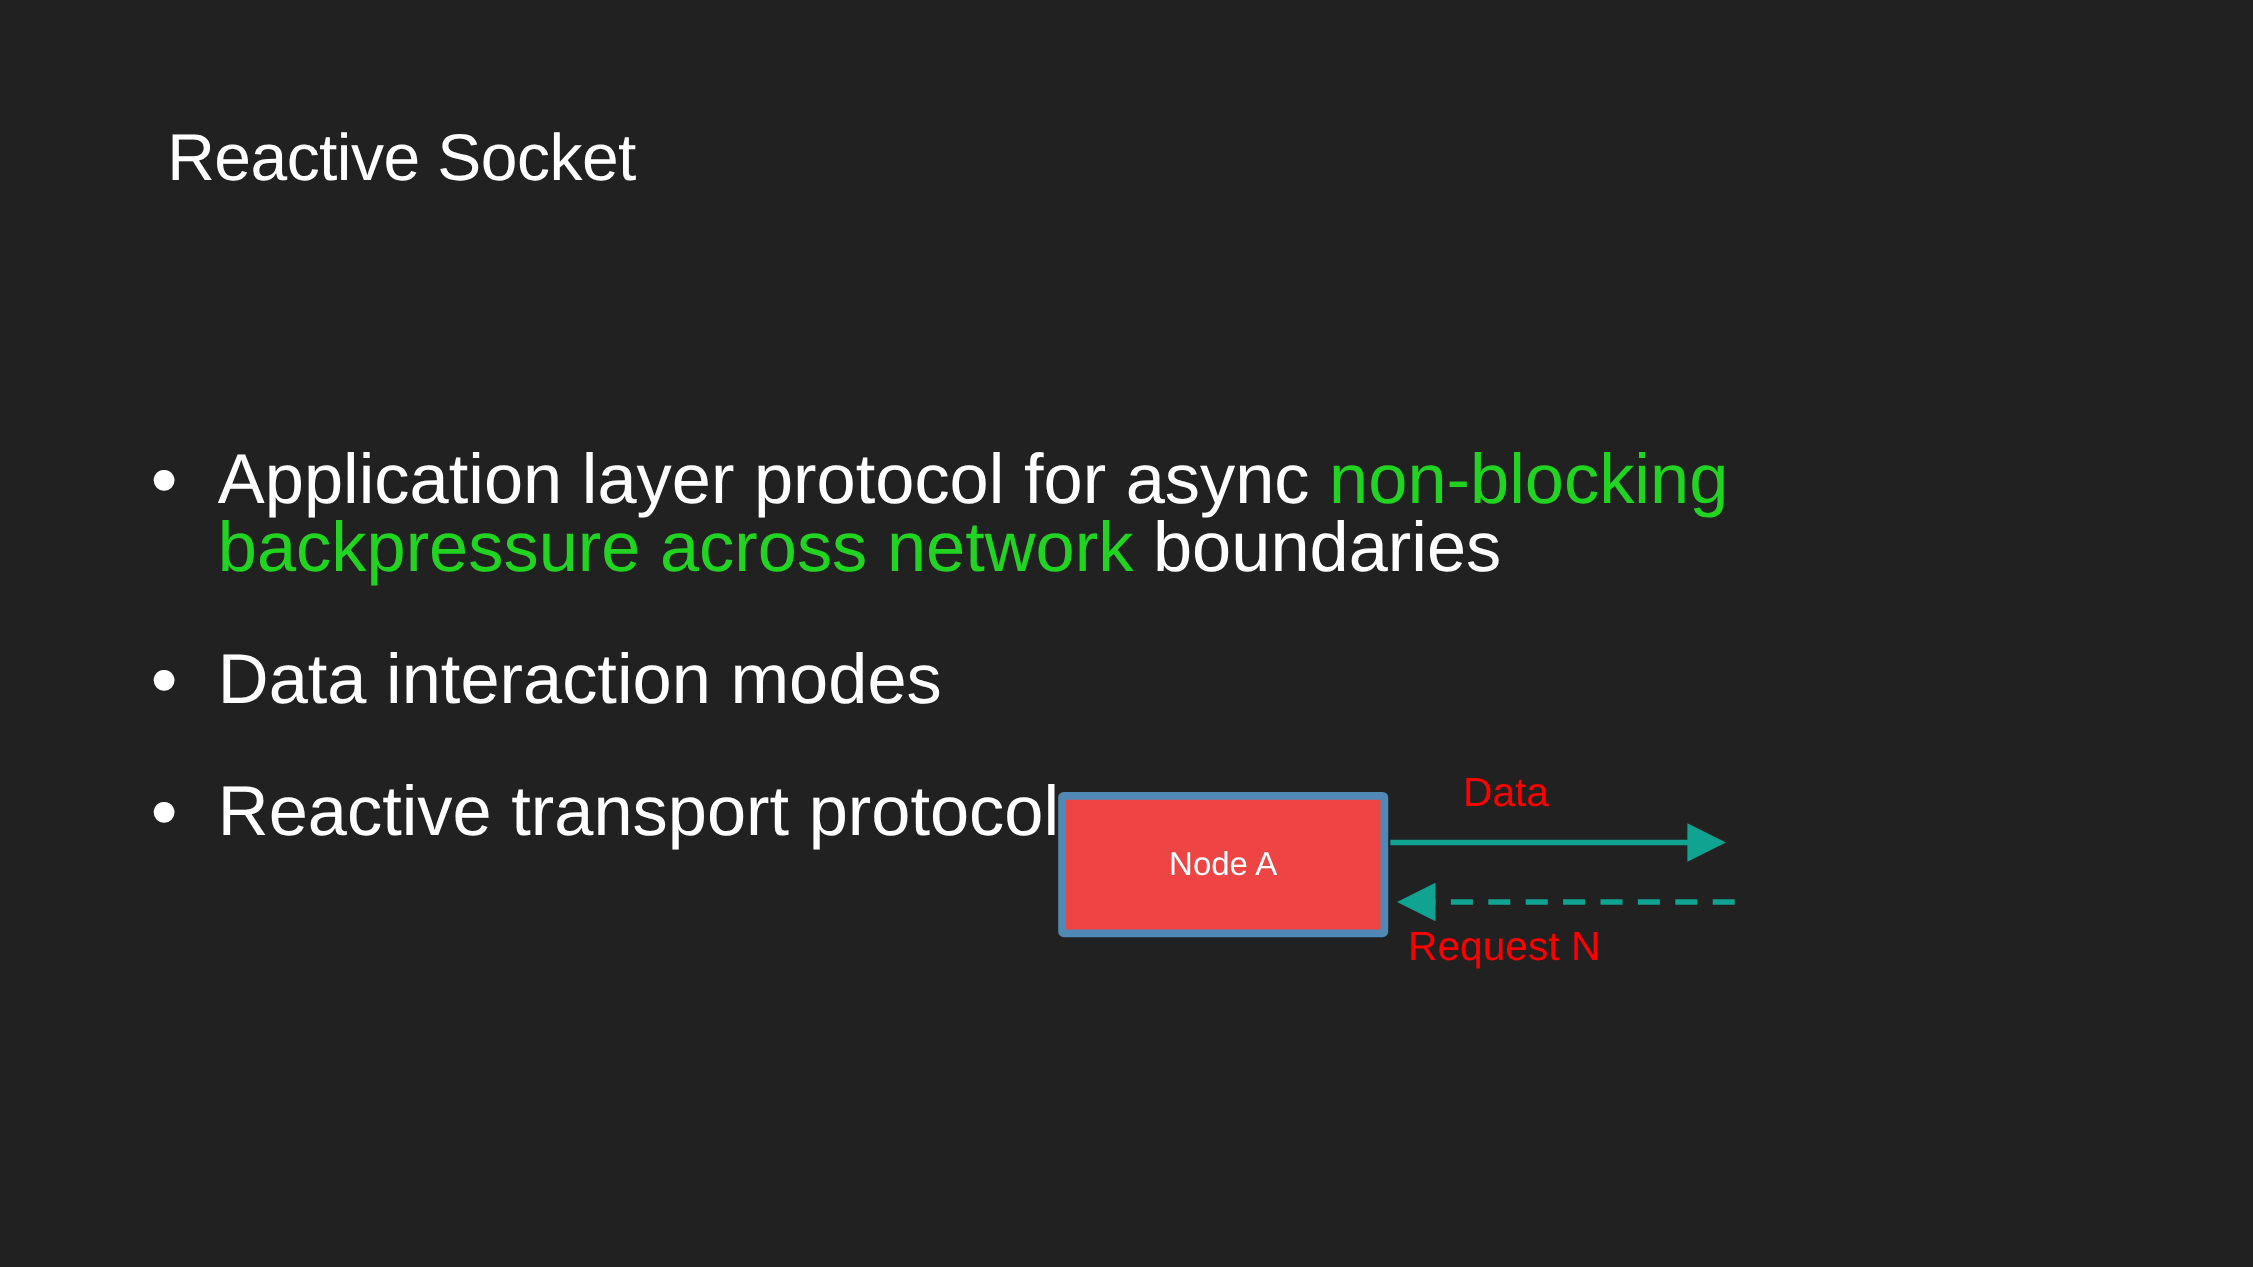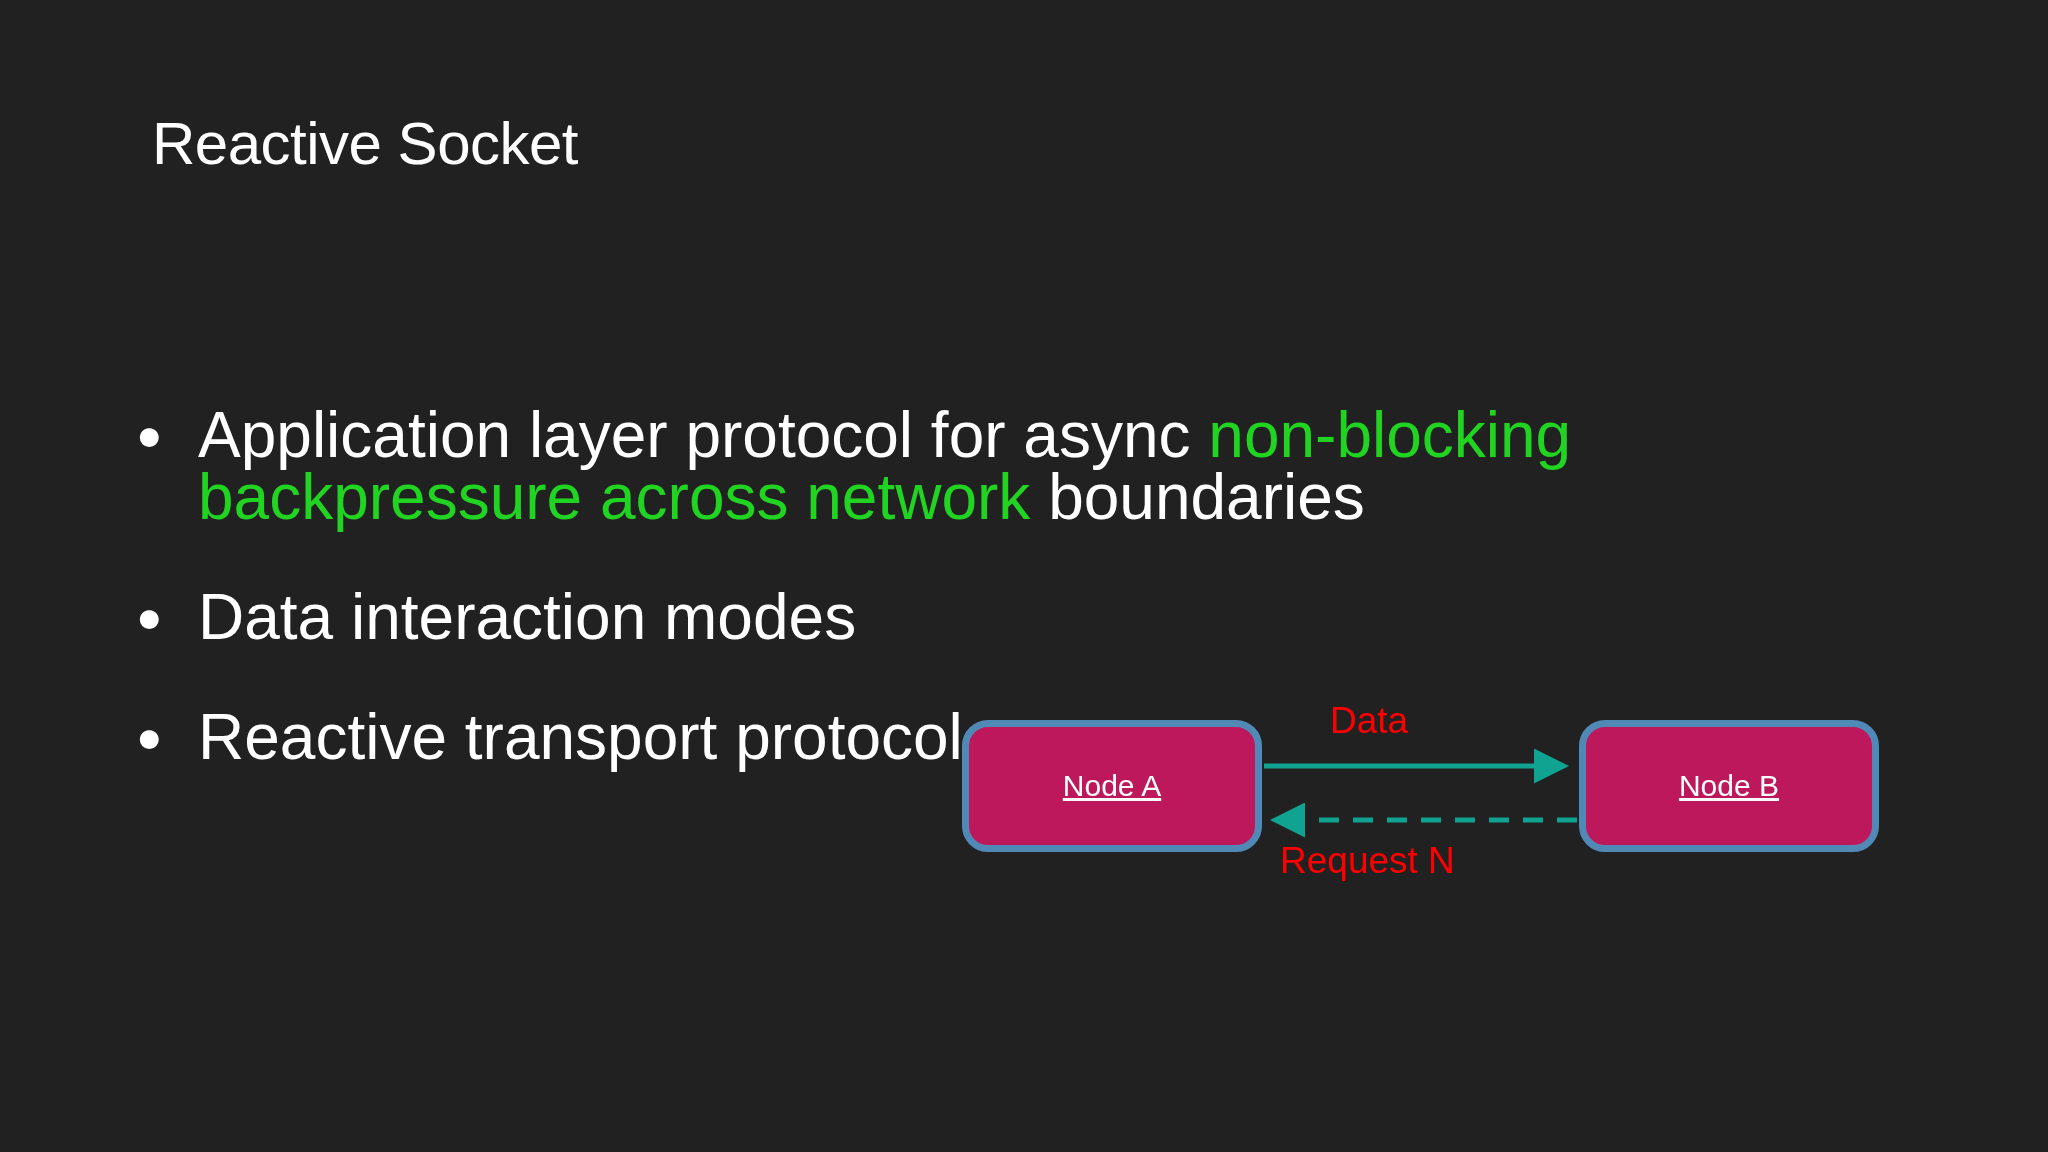--- a/index.html
+++ b/index.html
@@ -69,30 +69,29 @@
     top: 690px;
     width: 960px;
     height: 220px;
   }
   .node-box {
     position: absolute;
     top: 30px;
     width: 300px;
     height: 132px;
     box-sizing: border-box;
-    background: #be185d;
+    background: #ef4444;
     border: 7px solid #5089b6;
-    border-radius: 26px;
+    border-radius: 5px;
     display: flex;
     align-items: center;
     justify-content: center;
     color: #ffffff;
     font-size: 30px;
     font-weight: 400;
-    text-decoration: underline;
   }
   #node-a { left: 14px; }
   #node-b { left: 631px; }
 
   .edge-label {
     position: absolute;
     color: #fe0000;
     font-size: 37px;
     line-height: 1;
     white-space: nowrap;
@@ -133,23 +132,20 @@
     </div>
 
   </div>
 
   <div id="diagram">
 
     <div class="node-box" id="node-a">
       <span>Node A</span>
     </div>
 
-    <div class="node-box" id="node-b">
-      <span>Node B</span>
-    </div>
 
     <svg id="arrows" viewBox="0 0 960 220">
       <defs>
         <marker id="head-right" markerWidth="7" markerHeight="7" refX="6" refY="3.5" orient="auto" markerUnits="strokeWidth">
           <path d="M0,0 L7,3.5 L0,7 z" fill="#11a391"></path>
         </marker>
         <marker id="head-left" markerWidth="7" markerHeight="7" refX="6" refY="3.5" orient="auto" markerUnits="strokeWidth">
           <path d="M0,0 L7,3.5 L0,7 z" fill="#11a391"></path>
         </marker>
       </defs>

